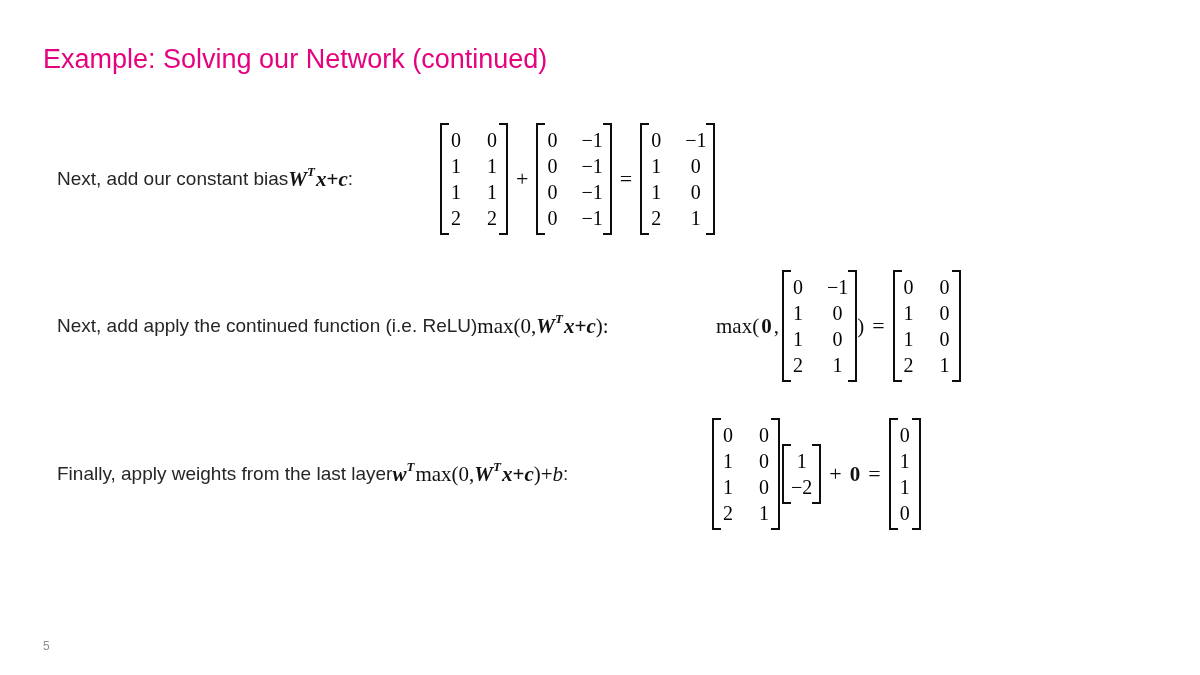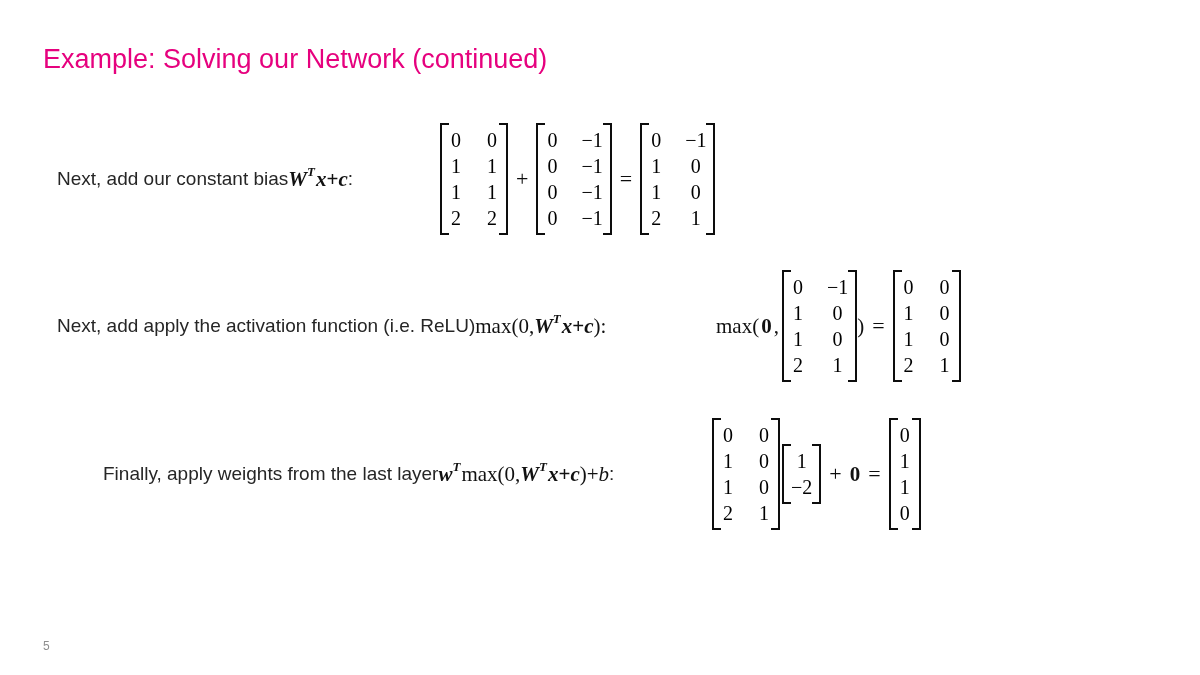--- a/index.html
+++ b/index.html
@@ -20,21 +20,21 @@
   }
   .row {
     position: absolute;
     display: flex; align-items: center;
     white-space: nowrap;
   }
   #row1-label { left: 57px; top: 123px; height: 112px; justify-content: space-between; }
   #row1-math  { left: 440px; top: 123px; height: 112px; }
   #row2-label { left: 57px; top: 270px; height: 112px; }
   #row2-math  { left: 716px; top: 270px; height: 112px; }
-  #row3-label { left: 57px; top: 418px; height: 112px; margin-left: 46px; }
+  #row3-label { left: 57px; top: 418px; height: 112px; }
   #row3-math  { left: 712px; top: 418px; height: 112px; }
 
   .label { font-size: 19px; color: #262626; }
   
   .mt {
     font-family: "Liberation Serif", serif;
     font-size: 21px; color: #111111;
   }
   .b { font-weight: bold; }
   .i { font-style: italic; }
@@ -118,21 +118,21 @@
       <span class="cell">1</span>
       <span class="cell">0</span>
       <span class="cell">1</span>
       <span class="cell">0</span>
       <span class="cell">2</span>
       <span class="cell">1</span>
     </span>
 </div>
 
 <div class="row label" id="row2-label">
-  <span>Next, add apply the activation function (i.e. ReLU) </span>
+  <span>Next, add apply the continued function (i.e. ReLU) </span>
     <span class="mt">max(</span>
     <span class="mt">0</span>
     <span class="mt">, </span>
     <span class="mt b i">W</span>
     <span class="mt b i sup">T</span>
     <span class="mt b i">x</span>
     <span class="mt b"> + </span>
     <span class="mt b i">c</span>
     <span class="mt">)</span>
     <span class="mt"> :</span>

